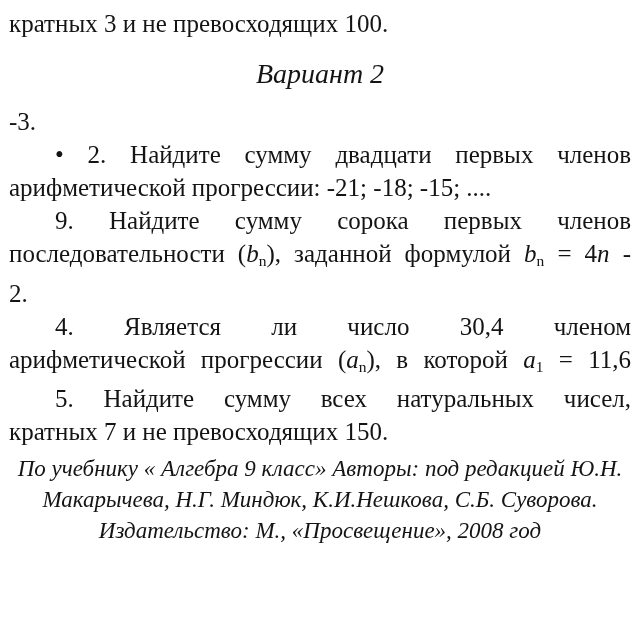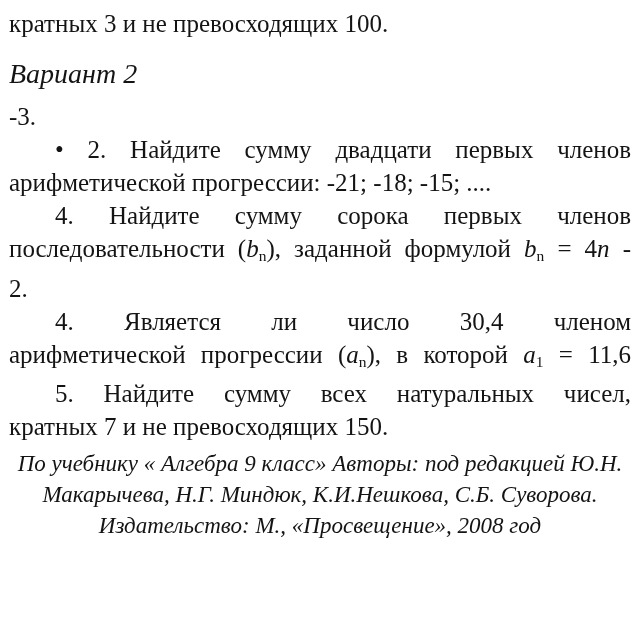--- a/index.html
+++ b/index.html
@@ -9,22 +9,22 @@
     font-family:"Liberation Serif", serif;
     font-size:25px;
     padding:7px 9px 0 9px;
     overflow:hidden;
   }
   .line{line-height:33px;min-height:33px;}
   .line.j{text-align:justify;text-align-last:justify;}
   .line.ind{padding-left:46px;}
   .intro{line-height:34px;margin-bottom:15px;}
   .variant-title{
-    font-style:italic;text-align:left;
-    font-size:28px;line-height:36px;margin-bottom:8px;
+    font-style:italic;text-align:center;
+    font-size:28px;line-height:36px;margin-bottom:13px;
   }
   .i{font-style:italic;}
   .sub{font-size:0.62em;vertical-align:-0.24em;letter-spacing:0;}
   .footer{margin-top:5px;font-style:italic;text-align:center;font-size:23px;}
   .footer .fline{line-height:31px;}
 </style>
 </head>
 <body>
 
 <div class="page">
@@ -35,21 +35,21 @@
 
   <div>
       <div>
         <div class="line"><span class="r">-3.</span></div>
       </div>
       <div>
         <div class="line j ind"><span class="r">• 2. Найдите сумму двадцати первых членов</span></div>
         <div class="line"><span class="r">арифметической прогрессии: -21; -18; -15; ....</span></div>
       </div>
       <div>
-        <div class="line j ind"><span class="r">4. Найдите сумму сорока первых членов</span></div>
+        <div class="line j ind"><span class="r">9. Найдите сумму сорока первых членов</span></div>
         <div class="line j"><span class="r">последовательности (</span><span class="i">b</span><span class="sub">n</span><span class="r">), заданной формулой </span><span class="i">b</span><span class="sub">n</span><span class="r"> = 4</span><span class="i">n</span><span class="r"> -</span></div>
         <div class="line"><span class="r">2.</span></div>
       </div>
       <div>
         <div class="line j ind"><span class="r">4. Является ли число 30,4 членом</span></div>
         <div class="line j"><span class="r">арифметической прогрессии (</span><span class="i">a</span><span class="sub">n</span><span class="r">), в которой </span><span class="i">a</span><span class="sub">1</span><span class="r"> = 11,6</span></div>
       </div>
       <div>
         <div class="line j ind"><span class="r">5. Найдите сумму всех натуральных чисел,</span></div>
         <div class="line"><span class="r">кратных 7 и не превосходящих 150.</span></div>

